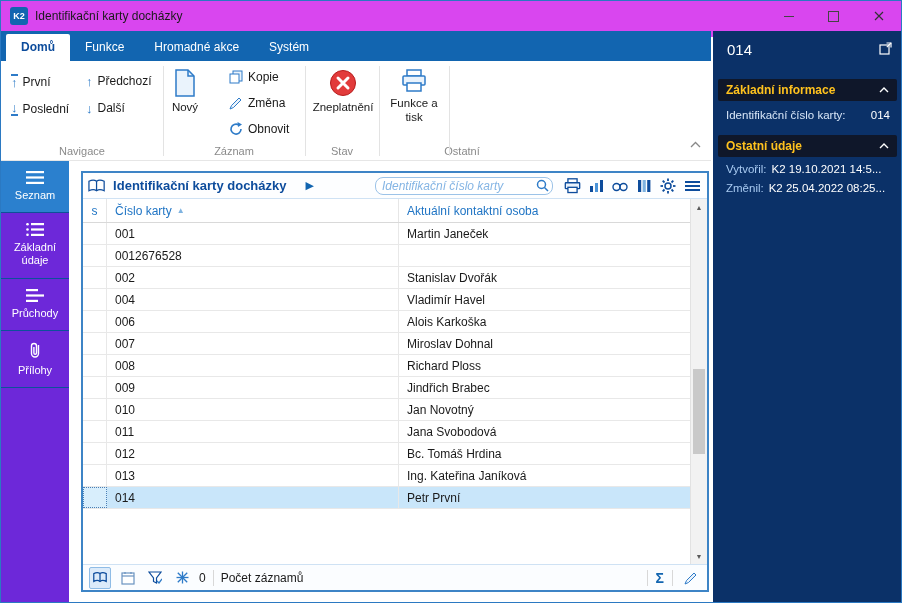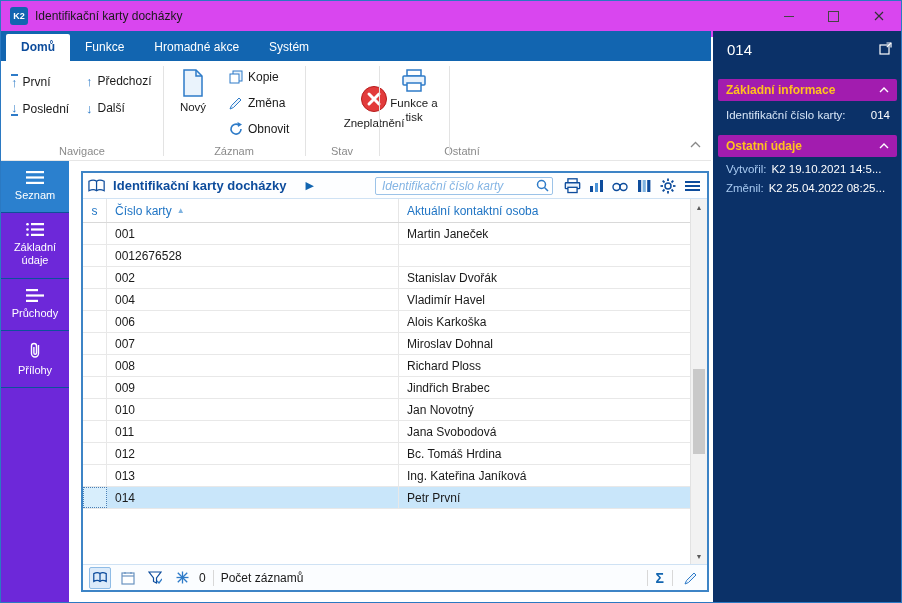--- a/index.html
+++ b/index.html
@@ -39,21 +39,21 @@
     font-size:11px;text-align:center;border-bottom:1px solid #0D519A;padding:10px 3px;line-height:1.2;cursor:default;}
   .side-item.active{background:#2B80CE;}
 
   
   .browse{position:absolute;left:80px;top:170px;width:628px;height:421px;border:2px solid #3D84C6;box-sizing:border-box;background:#fff;}
   .browse-toolbar{position:absolute;left:0;top:0;right:0;height:26px;border-bottom:1px solid #CFE2F4;display:flex;align-items:center;
     padding:0 5px;box-sizing:border-box;gap:5px;background:#FDFEFF;}
   .browse-title{font-size:13px;font-weight:bold;color:#0D4C9C;white-space:nowrap;margin-left:3px;}
   .play-btn{color:#1265B0;font-size:11px;margin-left:14px;cursor:default;}
   .search-wrap{position:relative;margin-left:8px;}
-  .search-input{width:178px;height:18px;border:1px solid #9CC3E8;border-radius:2px;font-size:12px;padding:0 18px 0 6px;
+  .search-input{width:178px;height:18px;border:1px solid #9CC3E8;border-radius:8px;font-size:12px;padding:0 18px 0 6px;
     font-family:"Liberation Sans",sans-serif;color:#333;box-sizing:border-box;margin-left:48px;}
   .search-input::placeholder{color:#85B5E4;font-style:italic;}
   .search-ico{position:absolute;right:4px;top:3px;}
   .tb-spacer{flex:1;}
   .tb-icon{display:flex;align-items:center;justify-content:center;width:20px;height:20px;cursor:default;}
 
   .thead{position:absolute;left:0;top:26px;right:17px;height:24px;border-bottom:1px solid #D9D9D9;display:flex;font-size:12px;
     color:#1F74C4;align-items:center;background:#fff;box-sizing:border-box;}
   .hcol-s{width:24px;text-align:center;border-right:1px solid #E6E6E6;box-sizing:border-box;height:100%;display:flex;align-items:center;justify-content:center;}
   .hcol-card{width:292px;padding-left:8px;border-right:1px solid #E6E6E6;box-sizing:border-box;height:100%;display:flex;align-items:center;gap:5px;}
@@ -76,21 +76,21 @@
     padding:0 6px;gap:7px;box-sizing:border-box;background:#FBFDFF;font-size:12px;color:#1a1a1a;}
   .status-view-btn{width:20px;height:20px;background:#DCEBFA;border:1px solid #8FBCE6;border-radius:2px;display:flex;align-items:center;justify-content:center;}
   .vsep{width:1px;height:16px;background:#D8D8D8;}
   .sb-right{margin-left:auto;display:flex;align-items:center;gap:8px;}
   .sigma{color:#1265B0;font-size:14px;font-weight:bold;}
 
   
   .panel{position:absolute;left:712px;top:30px;width:189px;height:572px;background:#0B3168;}
   .panel-title{position:absolute;left:14px;top:10px;color:#fff;font-size:15px;}
   .panel-expand{position:absolute;right:10px;top:10px;cursor:default;}
-  .section-bar{position:absolute;left:5px;right:5px;height:22px;background:#a21caf;border-radius:2px;display:flex;align-items:center;
+  .section-bar{position:absolute;left:5px;right:5px;height:22px;background:#0f172a;border-radius:2px;display:flex;align-items:center;
     justify-content:space-between;padding:9px 8px;box-sizing:border-box;cursor:default;}
   .section-title{color:#FFC21E;font-size:12px;font-weight:bold;}
   .pfield{position:absolute;left:13px;right:12px;font-size:11.5px;display:flex;white-space:nowrap;overflow:hidden;}
   .pfield .plabel{color:#A9CBF2;margin-right:5px;}
   .pfield .pvalue{color:#fff;}
   .pfield.spread{justify-content:space-between;}
 </style>
 </head>
 <body>
 
@@ -135,21 +135,21 @@
       <span class="arrow">↑</span>
       <span>Předchozí</span>
     </div>
     <div class="nav-btn" style="left:85px;top:40px;">
       <span class="arrow">↓</span>
       <span>Další</span>
     </div>
     <div class="group-caption" style="left:0;width:162px;">Navigace</div>
     <div class="ribbon-sep" style="left:162px;"></div>
 
-    <div class="big-btn" style="left:168px;top:8px;width:48px;">
+    <div class="big-btn" style="left:160px;top:8px;width:48px;">
       <svg width="22" height="28" viewBox="0 0 22 28">
         <path d="M2 1 H14 L20 7 V27 H2 Z" fill="#EAF3FC" stroke="#2E7BC8" stroke-width="1.5"></path>
         <path d="M14 1 V7 H20" fill="none" stroke="#2E7BC8" stroke-width="1.5"></path>
       </svg>
       <span class="lbl">Nový</span>
     </div>
     <div class="small-btn" style="left:228px;top:9px;">
       <svg width="14" height="14" viewBox="0 0 14 14">
         <rect x="4" y="1" width="9" height="10" fill="#EAF3FC" stroke="#2E7BC8"></rect>
         <rect x="1" y="4" width="9" height="9" fill="#fff" stroke="#2E7BC8"></rect>
@@ -165,21 +165,21 @@
     <div class="small-btn" style="left:228px;top:61px;">
       <svg width="14" height="14" viewBox="0 0 14 14">
         <path d="M12 7 A5 5 0 1 1 9.5 2.8" fill="none" stroke="#2E7BC8" stroke-width="1.6"></path>
         <polygon points="8.5,0 13,2.5 9,5" fill="#2E7BC8"></polygon>
       </svg>
       <span>Obnovit</span>
     </div>
     <div class="group-caption" style="left:162px;width:142px;">Záznam</div>
     <div class="ribbon-sep" style="left:304px;"></div>
 
-    <div class="big-btn" style="left:306px;top:24px;width:72px;padding-left:31px;">
+    <div class="big-btn" style="left:306px;top:8px;width:72px;">
       <svg width="28" height="28">
         <circle cx="14" cy="14" r="12.5" fill="#E23B3B" stroke="#B71C1C"></circle>
         <path d="M9 9 L19 19 M19 9 L9 19" stroke="#fff" stroke-width="3" stroke-linecap="round"></path>
       </svg>
       <span class="lbl">Zneplatnění</span>
     </div>
     <div class="group-caption" style="left:304px;width:74px;margin-top:44px;">Stav</div>
     <div class="ribbon-sep" style="left:378px;"></div>
 
     <div class="big-btn" style="left:381px;top:8px;width:64px;">

